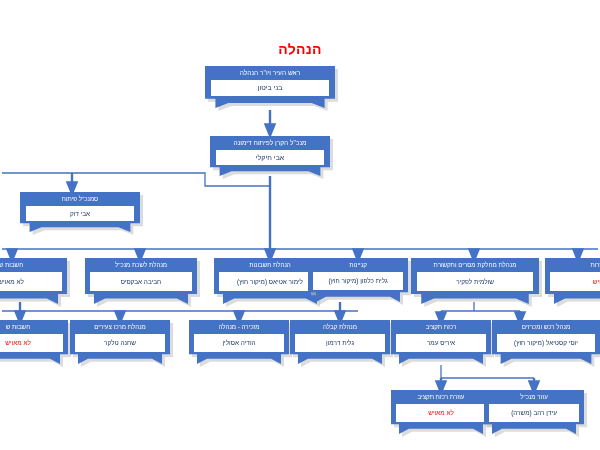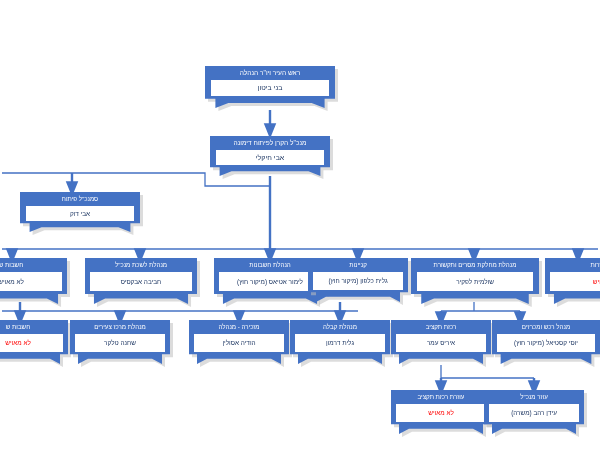--- a/index.html
+++ b/index.html
@@ -152,20 +152,21 @@
       <line x1="441" y1="311" x2="441" y2="319" stroke-width="2.4" marker-end="url(#arw)"></line>
       <line x1="520" y1="311" x2="520" y2="319" stroke-width="2.4" marker-end="url(#arw)"></line>
 
       <line x1="441" y1="365" x2="441" y2="378" stroke-width="1.3"></line>
       <line x1="441" y1="378" x2="534" y2="378" stroke-width="1.3"></line>
       <line x1="441" y1="378" x2="441" y2="388" stroke-width="2.4" marker-end="url(#arw)"></line>
       <line x1="534" y1="378" x2="534" y2="388" stroke-width="2.4" marker-end="url(#arw)"></line>
     </g>
   </svg>
 
+  <div class="chart-title">הנהלה</div>
 
   <div class="node n-top big" style="left:205px; top:66px;">
     <div class="shadowcap"></div>
     <div class="body"></div>
     <div class="hdr">ראש העיר ויו"ר הנהלה</div>
     <div class="plate">בני ביטון</div>
   </div>
 
   <div class="node n-mid big" style="left:210px; top:136px;">
     <div class="shadowcap"></div>

